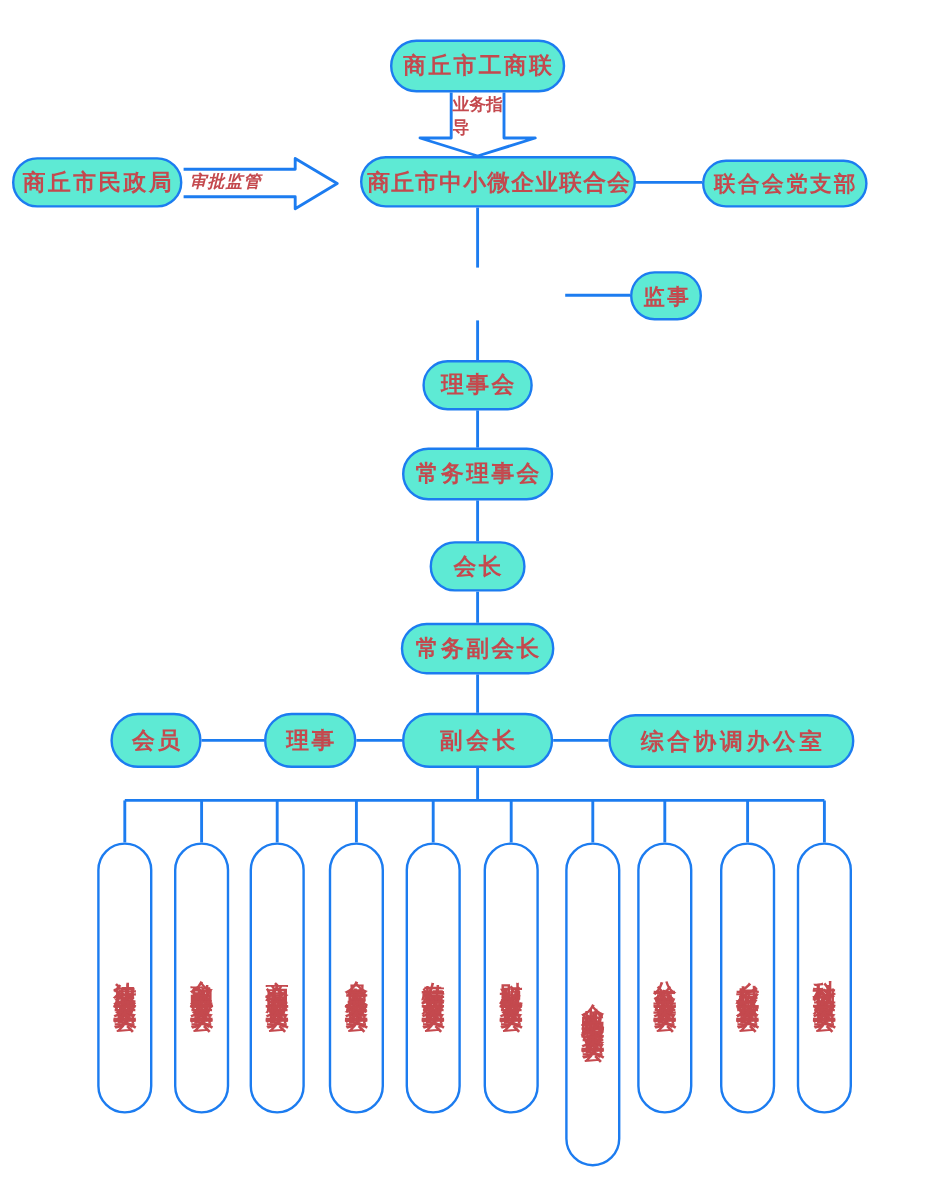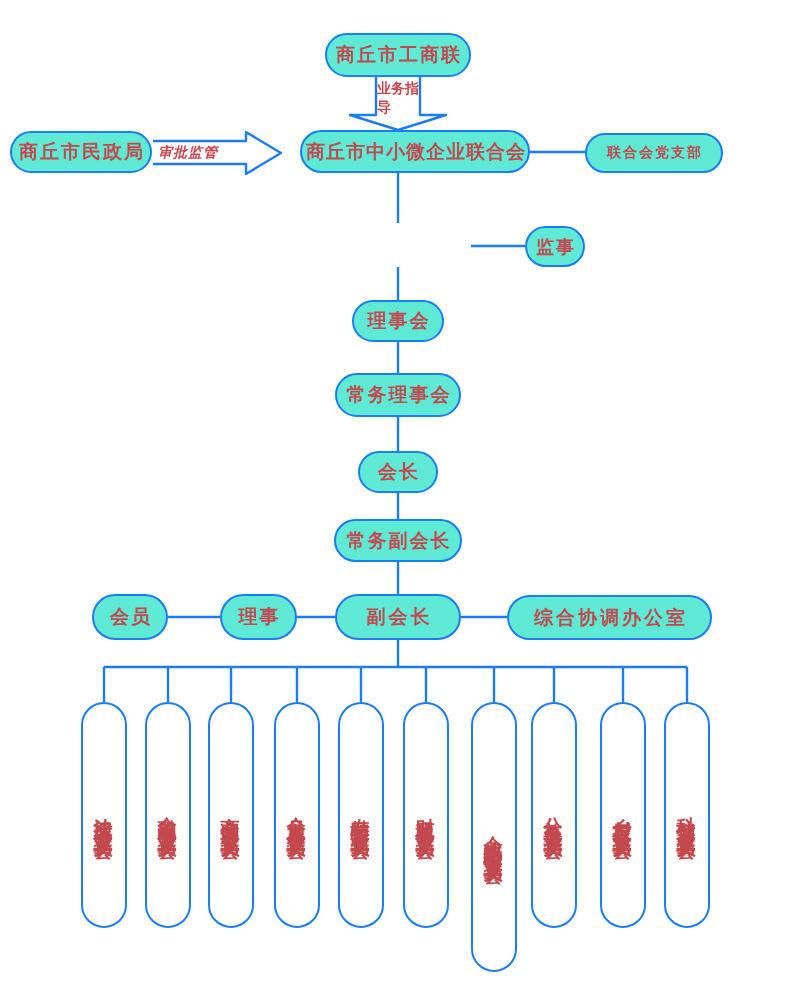--- a/index.html
+++ b/index.html
@@ -97,21 +97,21 @@
   <div class="node" style="left:325px;top:33px;width:146px;height:44px;">商丘市工商联</div>
 
   <div class="edge-label" style="left:377px;top:79px;width:42px;">业务指导</div>
 
   <div class="node" style="left:10px;top:131px;width:142px;height:42px;">商丘市民政局</div>
 
   <div class="edge-label" style="left:158px;top:143px;width:86px;letter-spacing:1px;font-style:italic;">审批监管</div>
 
   <div class="node" style="left:283px;top:130px;width:230px;height:43px;letter-spacing:1px;margin-left:17px;">商丘市中小微企业联合会</div>
 
-  <div class="node" style="left:585px;top:133px;width:138px;height:40px;font-size:14px;">联合会党支部</div>
+  <div class="node" style="left:585px;top:133px;width:138px;height:40px;font-size:18px;">联合会党支部</div>
 
 
   <div class="node" style="left:525px;top:226px;width:60px;height:41px;font-size:18px;">监事</div>
 
   <div class="node" style="left:352px;top:300px;width:92px;height:42px;">理事会</div>
 
   <div class="node" style="left:335px;top:373px;width:126px;height:44px;">常务理事会</div>
 
   <div class="node" style="left:358px;top:451px;width:80px;height:42px;">会长</div>
 

